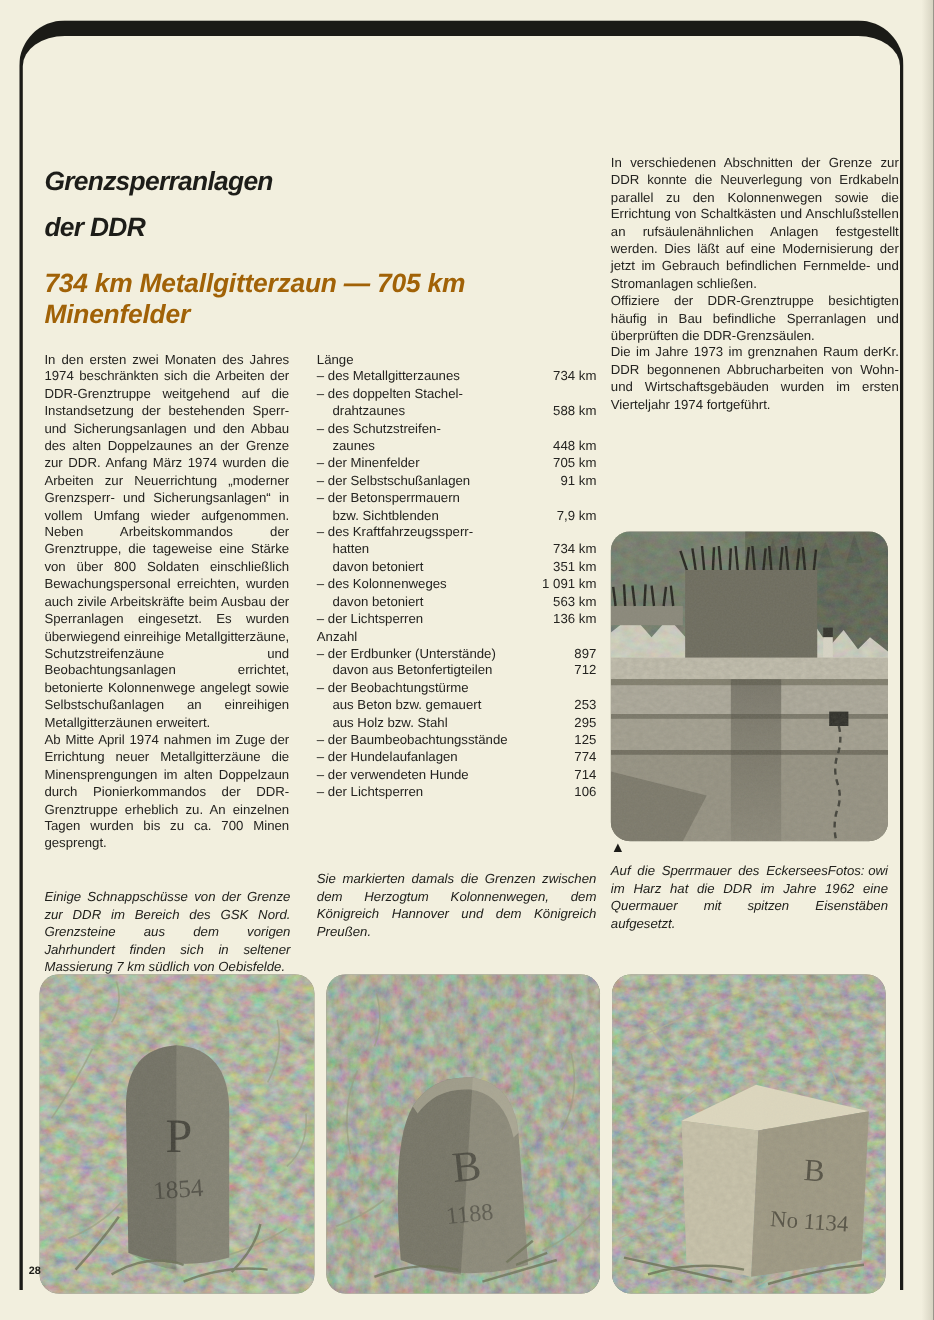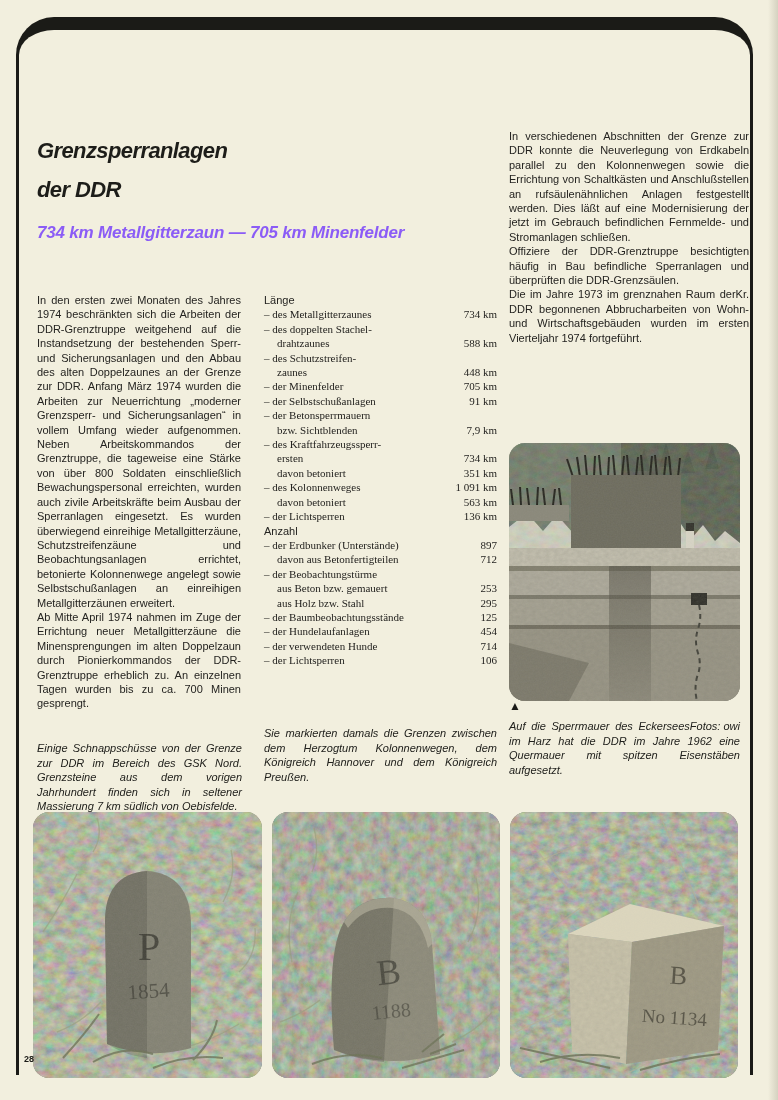--- a/index.html
+++ b/index.html
@@ -27,30 +27,30 @@
     position:absolute;left:24px;top:1054px;
     font-size:9px;font-weight:bold;color:#1b1b17;
   }
   .title{
     position:absolute;left:37px;top:131px;width:440px;
     font-size:22px;line-height:39px;font-weight:bold;font-style:italic;
     letter-spacing:-0.6px;color:#1d1d19;
   }
   .subtitle{
     position:absolute;left:37px;top:223px;width:460px;
-    font-size:17px;font-weight:bold;font-style:italic;
-    letter-spacing:-0.2px;color:#8b5cf6;
+    font-size:22px;font-weight:bold;font-style:italic;
+    letter-spacing:-0.2px;color:#a16207;
   }
   .body-text{font-size:11px;line-height:14.4px;text-align:justify;hyphens:auto;}
   .body-text p{margin:0;}
   .col-left{position:absolute;left:37px;top:293px;width:204px;}
   .col-middle{position:absolute;left:264px;top:293px;width:233px;}
   .col-right{position:absolute;left:509px;top:129px;width:240px;}
   .table-header{font-size:11px;line-height:14.4px;}
-  .trow{display:flex;justify-content:space-between;font-size:11px;line-height:14.4px;font-family:Liberation Serif, serif;}
+  .trow{display:flex;justify-content:space-between;font-size:11px;line-height:14.4px;}
   .trow .tlabel{flex:1 1 auto;white-space:nowrap;}
   .trow .tvalue{flex:0 0 auto;text-align:right;white-space:nowrap;}
   .trow.indent{padding-left:13px;}
   .caption{
     font-size:11px;line-height:14.5px;font-style:italic;text-align:justify;
     hyphens:auto;color:#21211d;
   }
   .cap-left{position:absolute;left:37px;top:706px;width:205px;margin-top:35px;}
   .cap-middle{position:absolute;left:264px;top:726px;width:233px;}
   .cap-right{position:absolute;left:509px;top:719px;width:231px;}
@@ -124,21 +124,21 @@
         </div>
         <div class="trow indent">
           <span class="tlabel">bzw. Sichtblenden</span>
           <span class="tvalue">7,9 km</span>
         </div>
         <div class="trow">
           <span class="tlabel">– des Kraftfahrzeugssperr-</span>
           <span class="tvalue"></span>
         </div>
         <div class="trow indent">
-          <span class="tlabel">ersten</span>
+          <span class="tlabel">hatten</span>
           <span class="tvalue">734 km</span>
         </div>
         <div class="trow indent">
           <span class="tlabel">davon betoniert</span>
           <span class="tvalue">351 km</span>
         </div>
         <div class="trow">
           <span class="tlabel">– des Kolonnenweges</span>
           <span class="tvalue">1 091 km</span>
         </div>
@@ -172,21 +172,21 @@
         <div class="trow indent">
           <span class="tlabel">aus Holz bzw. Stahl</span>
           <span class="tvalue">295</span>
         </div>
         <div class="trow">
           <span class="tlabel">– der Baumbeobachtungsstände</span>
           <span class="tvalue">125</span>
         </div>
         <div class="trow">
           <span class="tlabel">– der Hundelaufanlagen</span>
-          <span class="tvalue">454</span>
+          <span class="tvalue">774</span>
         </div>
         <div class="trow">
           <span class="tlabel">– der verwendeten Hunde</span>
           <span class="tvalue">714</span>
         </div>
         <div class="trow">
           <span class="tlabel">– der Lichtsperren</span>
           <span class="tvalue">106</span>
         </div>
       </div>

